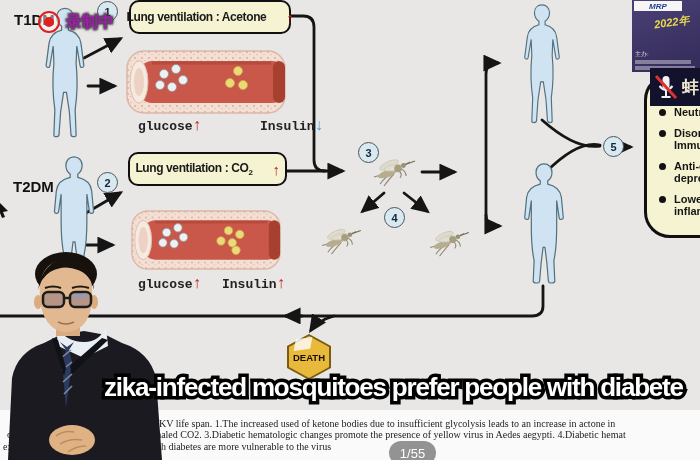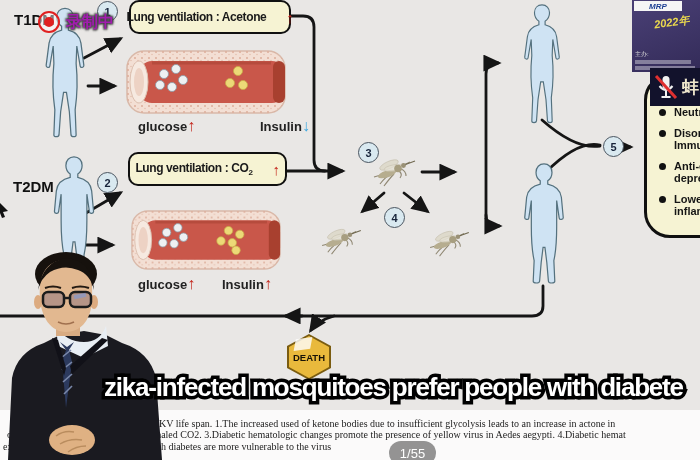--- a/index.html
+++ b/index.html
@@ -26,21 +26,21 @@
             font-weight:bold;font-size:12px;letter-spacing:-0.4px;color:#1a1a1a;
             white-space:nowrap;z-index:2;}
   #acetone-box{left:129px;top:0px;width:158px;height:30px;}
   #co2-box{left:128px;top:152px;width:155px;height:30px;}
   .lung-box sub{font-size:8px;}
   .up{color:#c4271d;font-weight:bold;}
   .down{color:#3fa9e0;font-weight:bold;}
   .lung-box .up{font-size:15px;}
 
   
-  .gi{font-size:13px;font-weight:bold;color:#222;z-index:2;white-space:nowrap;}
+  .gi{font-size:13px;font-weight:bold;color:#222;z-index:2;white-space:nowrap;font-family:Liberation Mono, monospace;}
   .gi .up,.gi .down{font-size:16px;}
   #gi1-g{left:138px;top:117px;} #gi1-i{left:222px;top:117px;margin-left:38px;}
   #gi2-g{left:138px;top:275px;} #gi2-i{left:222px;top:275px;}
 
   
   .step-circle{width:19px;height:19px;border-radius:50%;background:#d9e9f0;
                border:1.5px solid #4a5560;display:flex;align-items:center;justify-content:center;
                font-size:11px;font-weight:bold;color:#16233a;z-index:3;}
   #step1{left:97px;top:1px;} #step2{left:97px;top:172px;}
   #step3{left:358px;top:142px;} #step4{left:384px;top:207px;}

